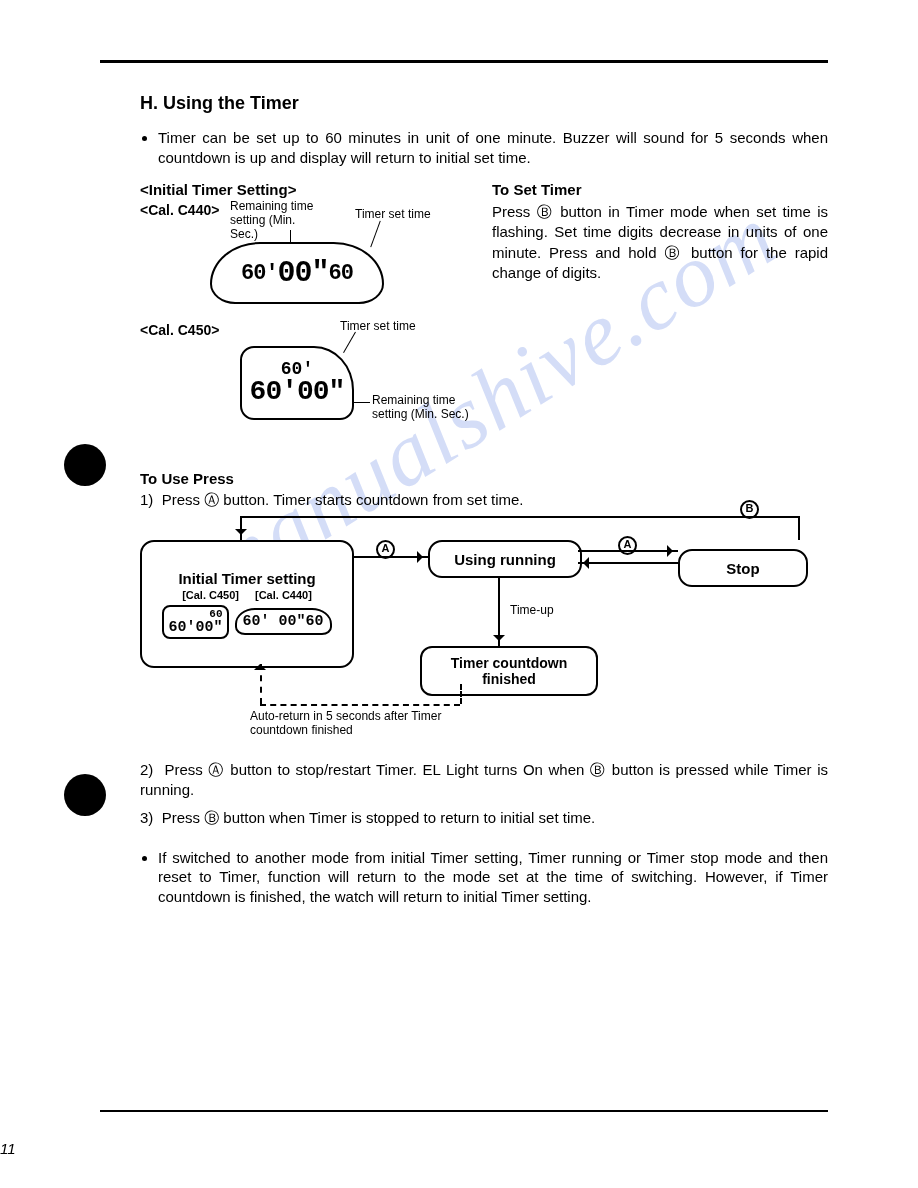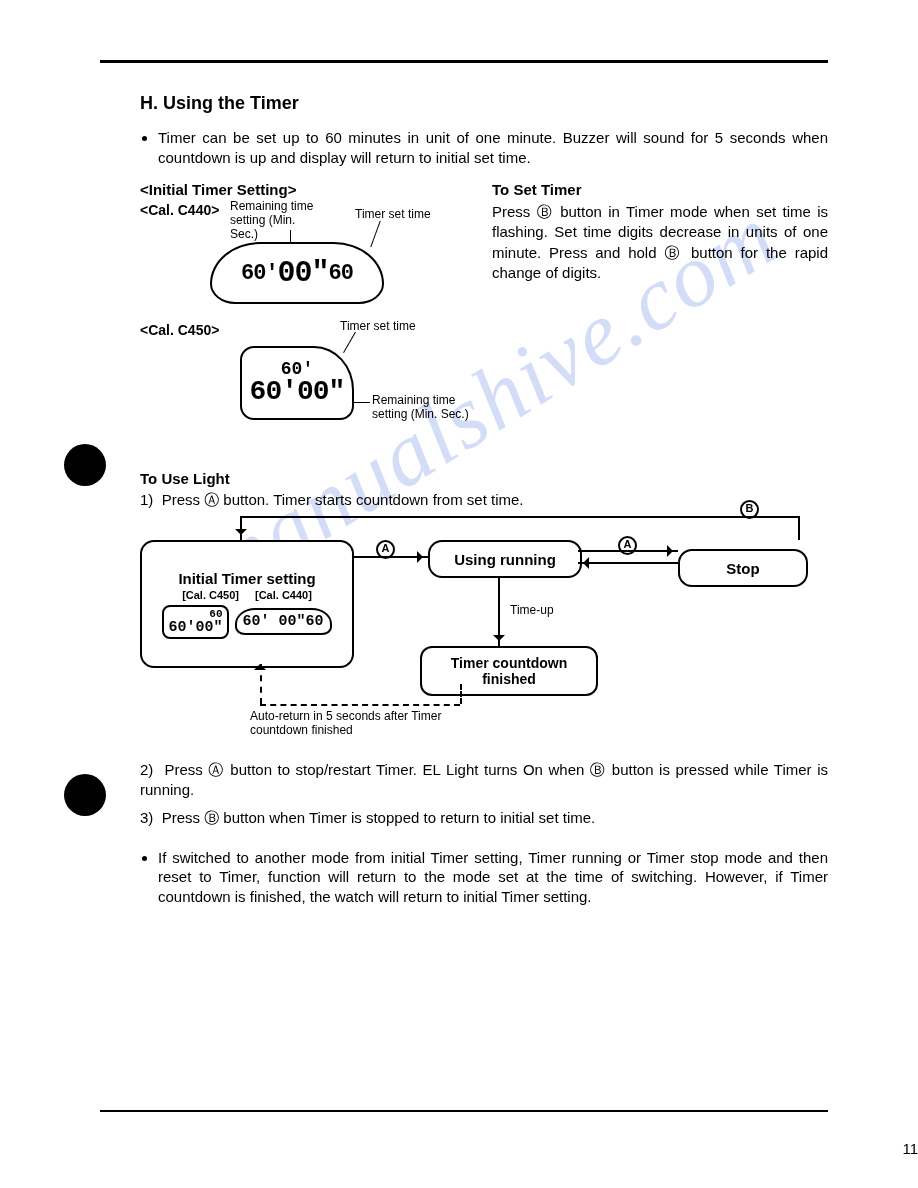--- a/index.html
+++ b/index.html
@@ -214,23 +214,24 @@
     background: #000;
     border-radius: 50%;
   }
   .punch1 { left: 64px; top: 444px; }
   .punch2 { left: 64px; top: 774px; }
 
   .pagenum {
     position: absolute;
     left: 0;
     width: 918px;
-    text-align: right;
+    text-align: left;
     top: 1140px;
     font-size: 15px;
+    font-style: italic;
   }
 
   
   .watermark {
     position: absolute;
     left: 160px;
     top: 350px;
     font-size: 90px;
     color: rgba(120,150,230,0.32);
     transform: rotate(-32deg);
@@ -296,21 +297,21 @@
       </div>
 
       <div class="col-right">
         <div class="subhead">To Set Timer</div>
         <div class="body-text">Press Ⓑ button in Timer mode when set time is flashing. Set time digits decrease in units of one minute. Press and hold Ⓑ button for the rapid change of digits.</div>
       </div>
     </div>
 
     <div style="height:18px;"></div>
 
-    <div class="subhead">To Use Light</div>
+    <div class="subhead">To Use Press</div>
     <div style="margin-bottom:4px;">1) &nbsp;<span>Press Ⓐ button. Timer starts countdown from set time.</span></div>
 
     <div class="flowchart">
 
       <div style="position:absolute;left:100px;top:0;width:560px;height:2px;background:#000;"></div>
       <div class="arrow-v" style="left:100px;top:0;height:24px;"></div>
       <div style="position:absolute;left:658px;top:0;width:2px;height:24px;background:#000;"></div>
       <span class="flow-label" style="left:600px;top:-18px;"><span class="circ-btn">B</span></span>
 
       <div class="flow-box flow-initial">

